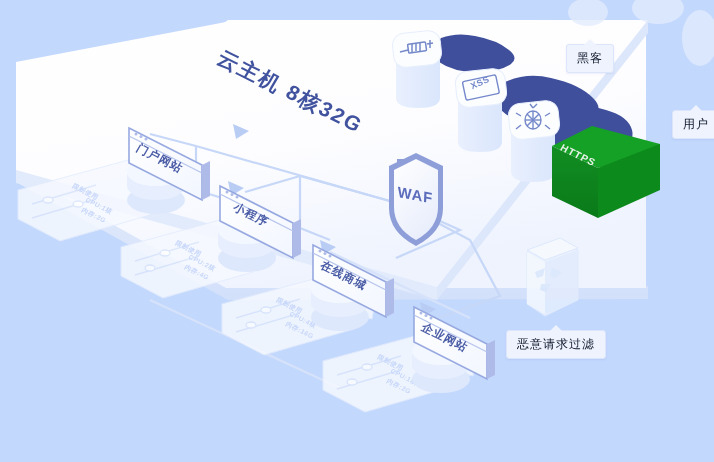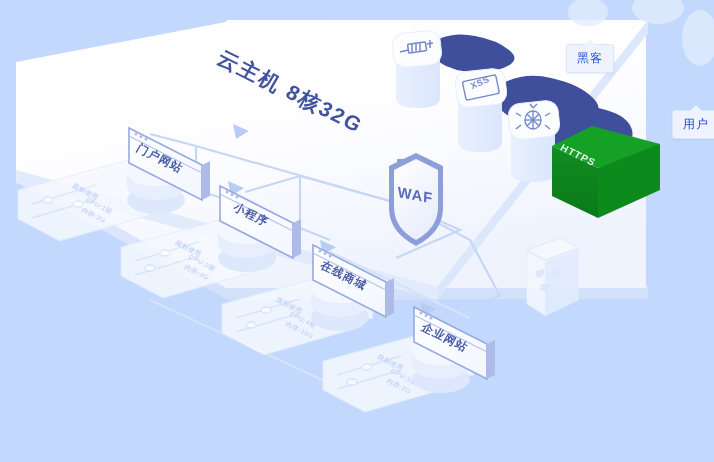--- a/index.html
+++ b/index.html
@@ -11,21 +11,21 @@
     position:relative;
   }
   #stage{position:absolute;left:0;top:0;width:714px;height:462px;}
   svg.layer{position:absolute;left:0;top:0;width:714px;height:462px;overflow:visible;}
 
   
   .tag{
     position:absolute;
     background:#eef3fe;
     border:1px solid #dbe5fb;
-    color:#1d4ed8;
+    color:#0f172a;
     font-size:12px;
     padding:5px 10px;
     border-radius:3px;
     white-space:nowrap;
     letter-spacing:1px;
     box-shadow:0 1px 2px rgba(80,110,190,.10);
   }
   .tag:after{
     content:"";position:absolute;left:50%;margin-left:-6px;top:-6px;
     width:0;height:0;border-left:6px solid transparent;border-right:6px solid transparent;
@@ -350,14 +350,15 @@
         <polygon points="552,268 562,272 556,278 550,276"></polygon>
         <polygon points="541,284 551,284 546,292 540,290"></polygon>
       </g>
     </g>
   </svg>
 
   <div class="isotext iso-r" id="title-text">云主机 8核32G</div>
 
   <div class="tag" id="tag-hacker">黑客</div>
   <div class="tag" id="tag-user">用户</div>
+  <div class="tag" id="tag-filter">恶意请求过滤</div>
 
 </div>
 
 </body></html>

